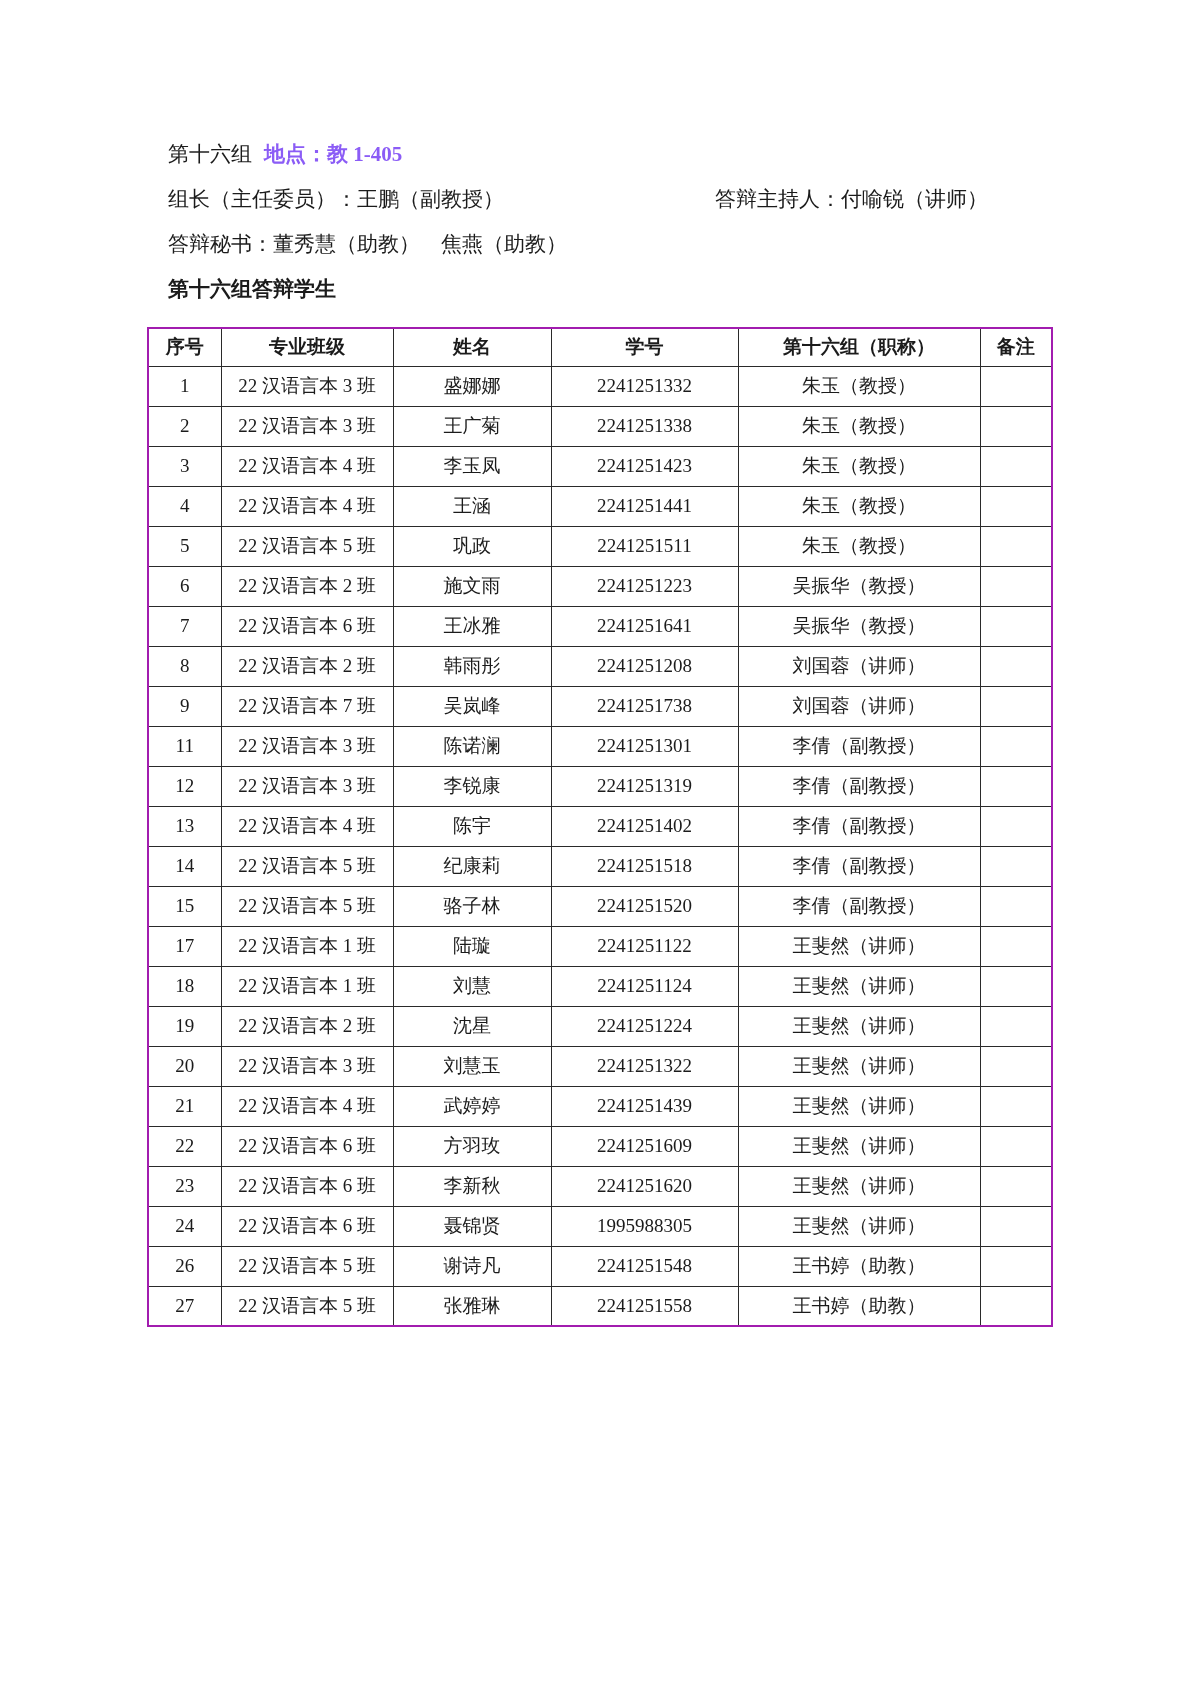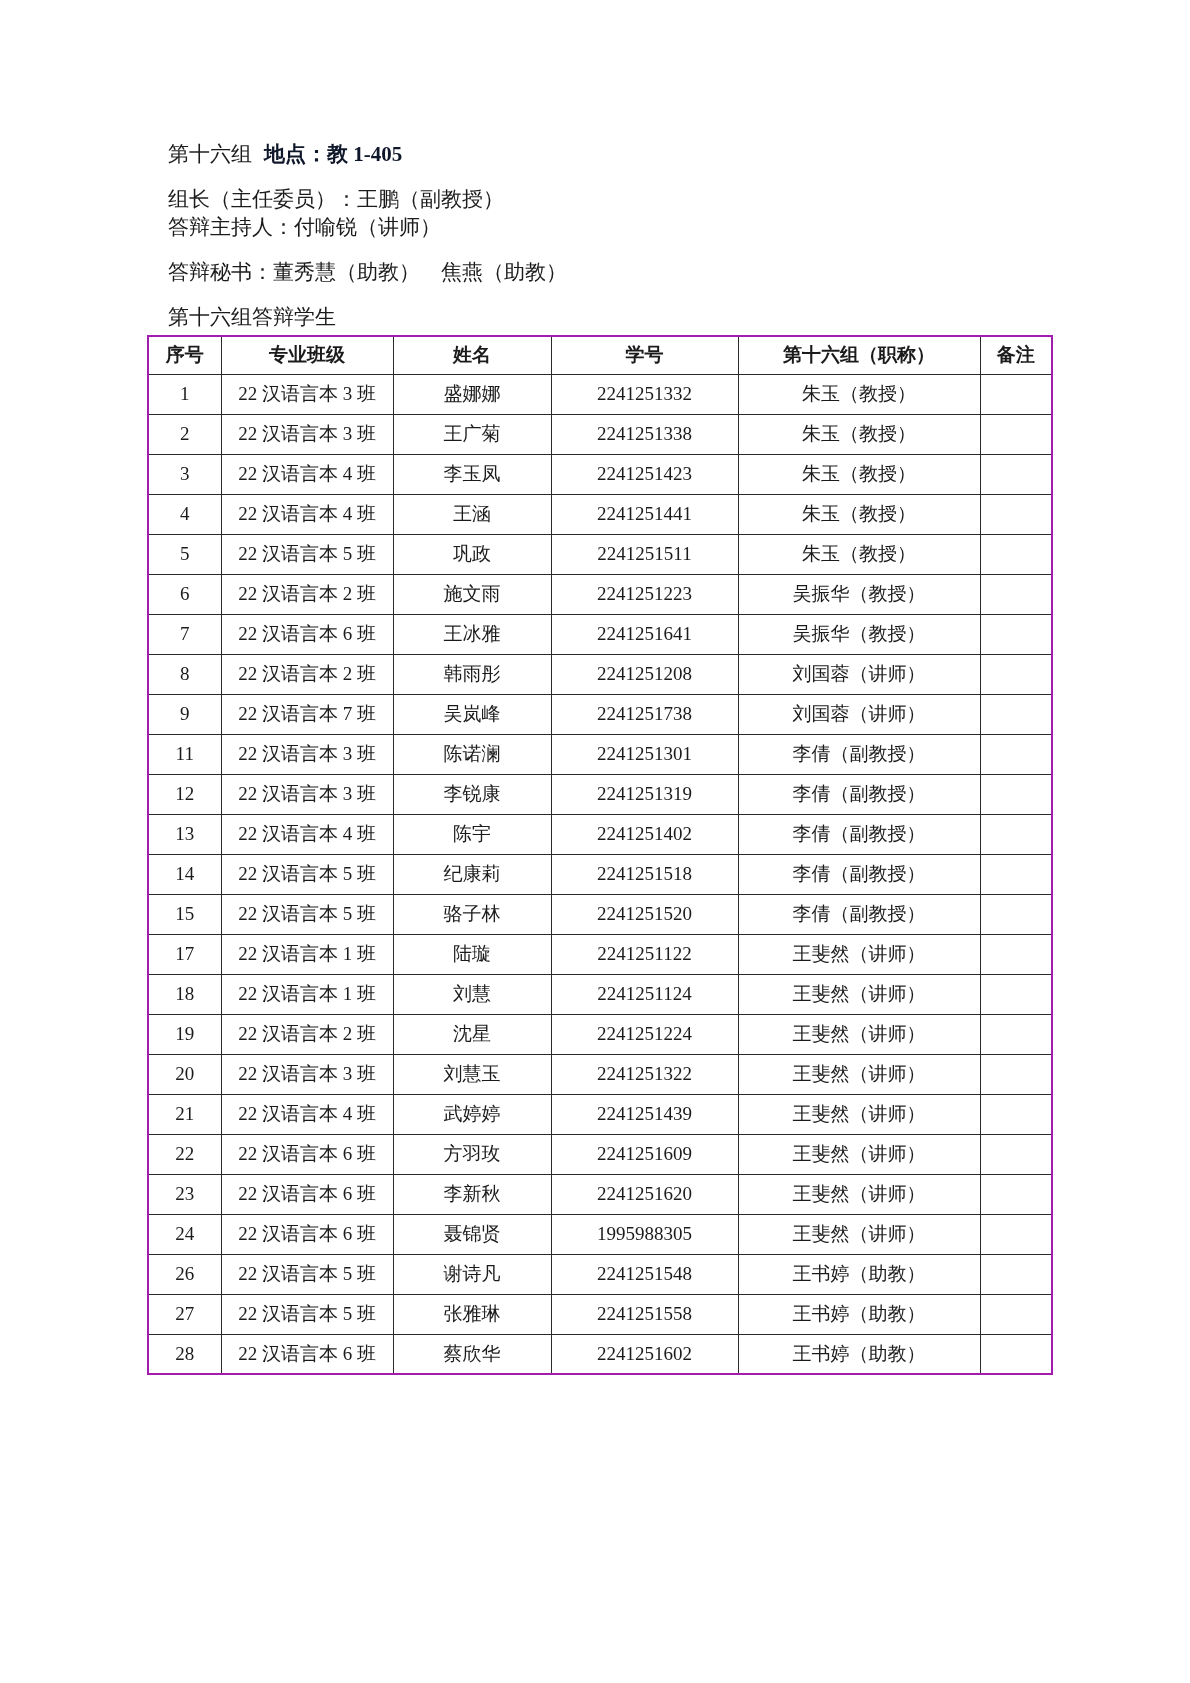--- a/index.html
+++ b/index.html
@@ -18,27 +18,27 @@
     top: 140px;
     left: 147px;
     width: 904px;
   }
   .head-line {
     font-size: 21px;
     line-height: 28px;
     margin: 0 0 17px 21px;
     white-space: pre;
   }
-  .head-line.line2 { display: flex; flex-direction: column; }
+  .head-line.line2 { display: flex; }
   .head-line.line2 .left-part { display: inline-block; width: 547px; }
   .location {
     font-weight: bold;
     margin-left: 12px;
   }
-  .caption { margin-bottom: 4px; }
+  .caption { margin-bottom: 24px; font-weight: bold; }
   table.roster {
     border-collapse: collapse;
     width: 904px;
     table-layout: fixed;
     border: 2px solid #a21caf;
   }
   table.roster th, table.roster td {
     border: 1px solid #2a2a2a;
     text-align: center;
     vertical-align: middle;
@@ -55,21 +55,21 @@
   col.c-sid     { width: 187px; }
   col.c-advisor { width: 242px; }
   col.c-remark  { width: 72px; }
 </style>
 </head>
 <body>
 
 <div class="page">
   <div class="content">
 
-    <div class="head-line"><span>第十六组</span><span class="location" style="color: #0f172a;">地点：教 1-405</span></div>
+    <div class="head-line"><span>第十六组</span><span class="location" style="color: #8b5cf6;">地点：教 1-405</span></div>
 
     <div class="head-line line2">
       <span class="left-part">组长（主任委员）：王鹏（副教授）</span>
       <span>答辩主持人：付喻锐（讲师）</span>
     </div>
 
     <div class="head-line">答辩秘书：董秀慧（助教）　焦燕（助教）</div>
 
     <div class="head-line caption">第十六组答辩学生</div>
 
@@ -278,25 +278,17 @@
             <td></td>
           </tr>
           <tr>
             <td>27</td>
             <td>22 汉语言本 5 班</td>
             <td>张雅琳</td>
             <td>2241251558</td>
             <td>王书婷（助教）</td>
             <td></td>
           </tr>
-          <tr>
-            <td>28</td>
-            <td>22 汉语言本 6 班</td>
-            <td>蔡欣华</td>
-            <td>2241251602</td>
-            <td>王书婷（助教）</td>
-            <td></td>
-          </tr>
         </tbody>
     </table>
 
   </div>
 </div>
 
 </body></html>

